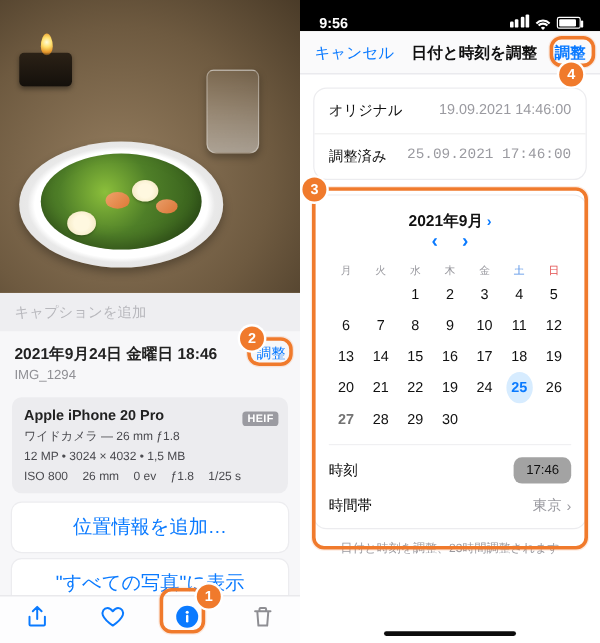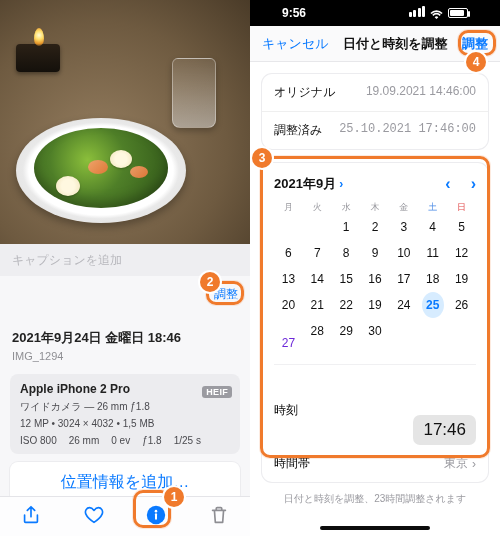--- a/index.html
+++ b/index.html
@@ -18,74 +18,74 @@
   .egg2 { left:110px; top:150px; width:22px; height:18px; }
   .sal { position:absolute; border-radius:50%; background: linear-gradient(135deg,#f7a06e,#e87638); opacity:.92; }
   .sal1 { left:88px; top:160px; width:20px; height:14px; }
   .sal2 { left:130px; top:166px; width:18px; height:12px; }
   .glass { position:absolute; right:34px; top:58px; width:44px; height:70px; border-radius: 6px 6px 8px 8px; background: linear-gradient(180deg, rgba(255,255,255,.08) 0%, rgba(255,255,255,.2) 40%, rgba(220,220,220,.5) 100%); border:1px solid rgba(255,255,255,.35); box-shadow: 0 3px 6px rgba(0,0,0,.25);}
   .candle-cup { position:absolute; left:16px; top:44px; width:44px; height:28px; border-radius:4px; background: linear-gradient(180deg,#2b2116,#14100b); box-shadow:0 2px 4px rgba(0,0,0,.4);}
   .flame { position:absolute; left:34px; top:28px; width:10px; height:18px; border-radius:50% 50% 50% 50%/60% 60% 40% 40%; background: radial-gradient(circle at 50% 40%, #fffcd8 0%, #ffdf6b 35%, #e7962a 70%, rgba(0,0,0,0) 100%); filter: blur(.3px); }
 
   .caption { height: 32px; line-height: 32px; padding: 0 12px; font-size: 12px; color: #b7b7bc; background: #eeeef1; }
   .datecard { padding: 10px 12px 6px; position: relative; }
-  .dateline { font-size: 13px; font-weight: 600; color: #222; margin-top: 43px; }
+  .dateline { font-size: 13px; font-weight: 600; color: #222; }
   .imgid { font-size: 11px; color: #8f8f94; margin-top: 3px; }
   .adjust-btn { position: absolute; right: 12px; top: 10px; font-size: 12px; color: #0a7aff; }
 
   .metacard { margin: 6px 10px 0; background: #ececef; border-radius: 8px; padding: 8px 10px; position: relative; }
   .metacard .title { font-size: 12px; font-weight: 600; color: #222; }
   .metacard .heif { position: absolute; right: 8px; top: 12px; background: #9b9ba1; color:#fff; font-size:9px; font-weight:700; padding:1px 4px; border-radius:3px; letter-spacing:.3px;}
   .metacard .sub { font-size: 10px; color: #4a4a4f; margin-top: 4px; }
   .metacard .row { display:flex; gap:0; margin-top:6px; font-size:10px; color:#4a4a4f;}
   .metacard .row span { flex:0 0 auto; padding-right:12px;}
 
   .link-row { margin: 8px 10px 0; background: #fff; border-radius: 8px; padding: 10px; text-align:center; font-size: 16px; color:#0a7aff; box-shadow: 0 0 0 1px #ececef;}
   .bottombar { position:absolute; left:0; right:0; bottom:0; height:40px; display:flex; align-items:center; justify-content:space-around; background:#fdfdfe; border-top:1px solid #e4e4e8;}
   .bottombar svg { width:22px; height:22px; }
   .icon-stroke { stroke:#0a7aff; stroke-width:1.8; fill:none; stroke-linecap:round; stroke-linejoin:round;}
   .icon-fill-blue { fill:#0a7aff; }
   .icon-stroke-gray { stroke:#8e8e93; stroke-width:1.8; fill:none; stroke-linecap:round; stroke-linejoin:round;}
 
   
-  .statusbar { height:26px; background:#000; color:#fff; display:flex; align-items:center; padding:0 32px; font-size:12px; font-weight:600; justify-content:space-between;}
+  .statusbar { height:26px; background:#000; color:#fff; display:flex; align-items:flex-end; padding:0 16px; font-size:12px; font-weight:600; justify-content:space-between;}
   .status-icons { display:flex; gap:4px; align-items:center;}
   .bars span{ display:inline-block; width:3px; margin-left:1.5px; background:#fff; border-radius:1px;}
   .b1{height:5px}.b2{height:7px}.b3{height:9px}.b4{height:11px}
   .batt { width:20px; height:10px; border:1px solid #fff; border-radius:2px; position:relative;}
   .batt::after{content:"";position:absolute;right:-3px;top:2px;width:2px;height:6px;background:#fff;border-radius:1px;}
   .batt i{position:absolute;left:1px;top:1px;bottom:1px;width:14px;background:#fff;border-radius:1px;}
 
   .navbar { height:36px; display:flex; align-items:center; justify-content:space-between; padding:0 12px; font-size:13px; background:#fafafb; border-bottom:1px solid #e7e7ea;}
   .navbar .title { font-weight:600; color:#111; }
   .navbar .cancel { color:#0a7aff; }
   .navbar .done { color:#0a7aff; font-weight:600; }
 
   .infocard { margin:12px 12px 0; background:#fff; border-radius:10px; box-shadow:0 0 0 1px #ececef; }
   .infocard .row { display:flex; justify-content:space-between; padding:10px 12px; font-size:12px; }
   .infocard .row + .row { border-top:1px solid #efefef;font-family:Liberation Mono, monospace; }
   .infocard .k { color:#111; }
   .infocard .v { color:#9a9aa0; }
 
   .calcard { margin:14px 12px 0; background:#fff; border-radius:10px; box-shadow:0 0 0 1px #ececef; padding:12px 12px 10px; }
-  .calhead { display:flex; align-items:center; justify-content:space-between; }
+  .calhead { display:flex; align-items:center; justify-content:space-between;flex-direction:column; }
   .calhead .month { font-size:13px; font-weight:700; color:#111; display:flex; align-items:center; gap:3px;}
   .calhead .month .chev { color:#0a7aff; font-size:12px;}
   .calhead .navchev { display:flex; gap:20px; font-size:16px; color:#0a7aff; font-weight:700;}
   .dow, .week { display:grid; grid-template-columns:repeat(7,1fr); text-align:center; }
   .dow { margin-top:8px; font-size:9px; color:#9a9aa0; }
   .dow .sat{color:#4e8de6;} .dow .sun{color:#e24c4c;}
   .week { font-size:12px; color:#111; }
   .week div { height:26px; display:flex; align-items:center; justify-content:center; }
   .day-sel { width:22px; height:22px; border-radius:50%; background:#d7ecff; color:#0a7aff; font-weight:700; display:flex; align-items:center; justify-content:center;}
-  .day-blue { color:#6d28d9; font-weight:400;margin-top:12px; }
+  .day-blue { color:#737373; font-weight:700; }
 
   .timerow, .tzrow { display:flex; justify-content:space-between; align-items:center; padding-top:10px; font-size:12px; }
   .timerow { border-top:1px solid #f0f0f2; margin-top:8px;justify-content:space-between; }
-  .timebox { background:#e5e5e5; border-radius:7px; padding:5px 10px; font-size:17px; font-weight:500; color:#111;margin-top:40px;}
+  .timebox { background:#a3a3a3; border-radius:7px; padding:5px 10px; font-size:11px; font-weight:500; color:#111;}
   .tzrow .tzval { color:#9a9aa0; display:flex; align-items:center; gap:4px;}
   .note { text-align:center; font-size:10px; color:#9a9aa0; margin-top:10px;}
 
   .homebar { position:absolute; bottom:6px; left:50%; transform:translateX(-50%); width:110px; height:4px; border-radius:3px; background:#0c0c0c;}
 
   
   .hl { position:absolute; border:3px solid #f07a2c; border-radius:10px; pointer-events:none; box-shadow:0 0 0 1px rgba(240,122,44,.15);}
   .badge { position:absolute; width:20px; height:20px; border-radius:50%; background:#f07a2c; color:#fff; font-size:12px; font-weight:700; display:flex; align-items:center; justify-content:center; box-shadow:0 0 0 2px #fff;}
 </style>
 </head>
@@ -109,21 +109,21 @@
 
     <div class="caption">キャプションを追加</div>
 
     <div class="datecard">
       <div class="dateline">2021年9月24日 金曜日 18:46</div>
       <div class="imgid">IMG_1294</div>
       <div class="adjust-btn">調整</div>
     </div>
 
     <div class="metacard">
-      <div class="title">Apple iPhone 2 Pro</div>
+      <div class="title">Apple iPhone 20 Pro</div>
       <div class="heif">HEIF</div>
       <div class="sub">ワイドカメラ — 26 mm ƒ1.8</div>
       <div class="sub">
         <span>12 MP</span> • <span>3024 × 4032</span> • <span>1,5 MB</span>
       </div>
       <div class="row">
         <span>ISO 800</span>
         <span>26 mm</span>
         <span>0 ev</span>
         <span>ƒ1.8</span>
@@ -177,21 +177,21 @@
       <span class="done">調整</span>
     </div>
 
     <div class="infocard">
       <div class="row">
         <span class="k">オリジナル</span>
         <span class="v">19.09.2021 14:46:00</span>
       </div>
       <div class="row">
         <span class="k">調整済み</span>
-        <span class="v">25.10.2021 17:46:00</span>
+        <span class="v">25.09.2021 17:46:00</span>
       </div>
     </div>
 
     <div class="calcard">
       <div class="calhead">
         <span class="month">
           <span>2021年9月</span>
           <span class="chev">›</span>
         </span>
         <span class="navchev">

